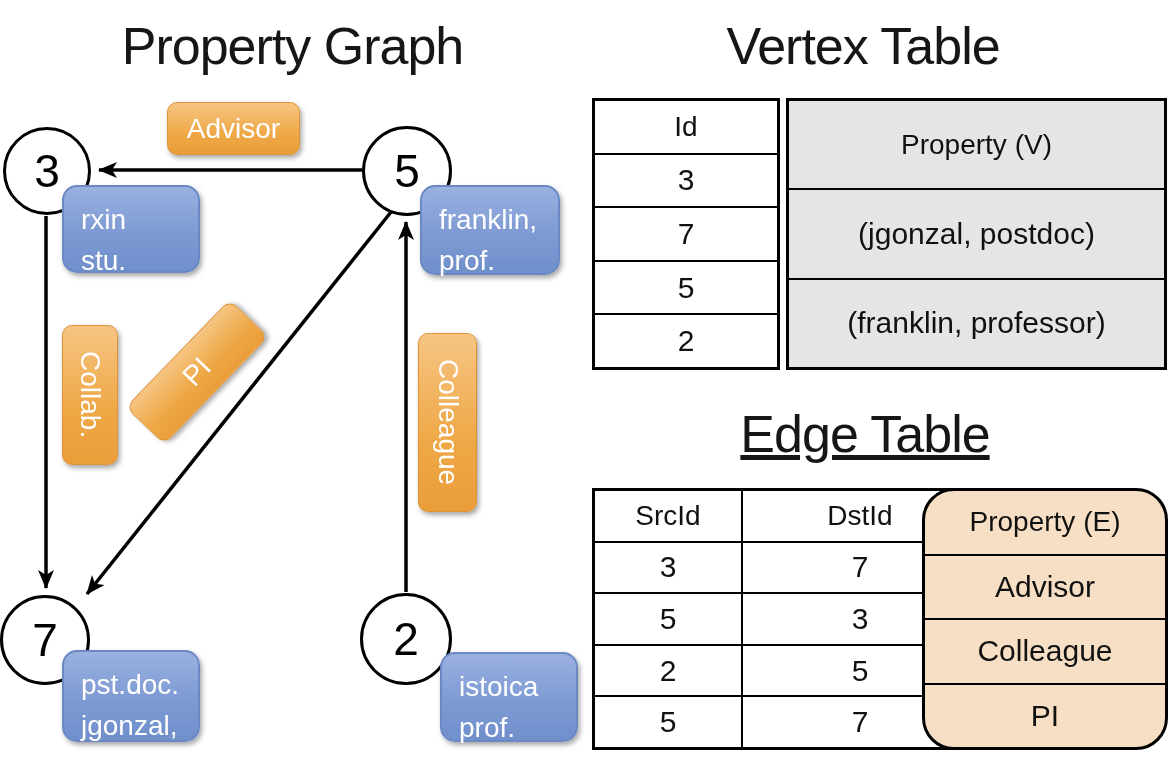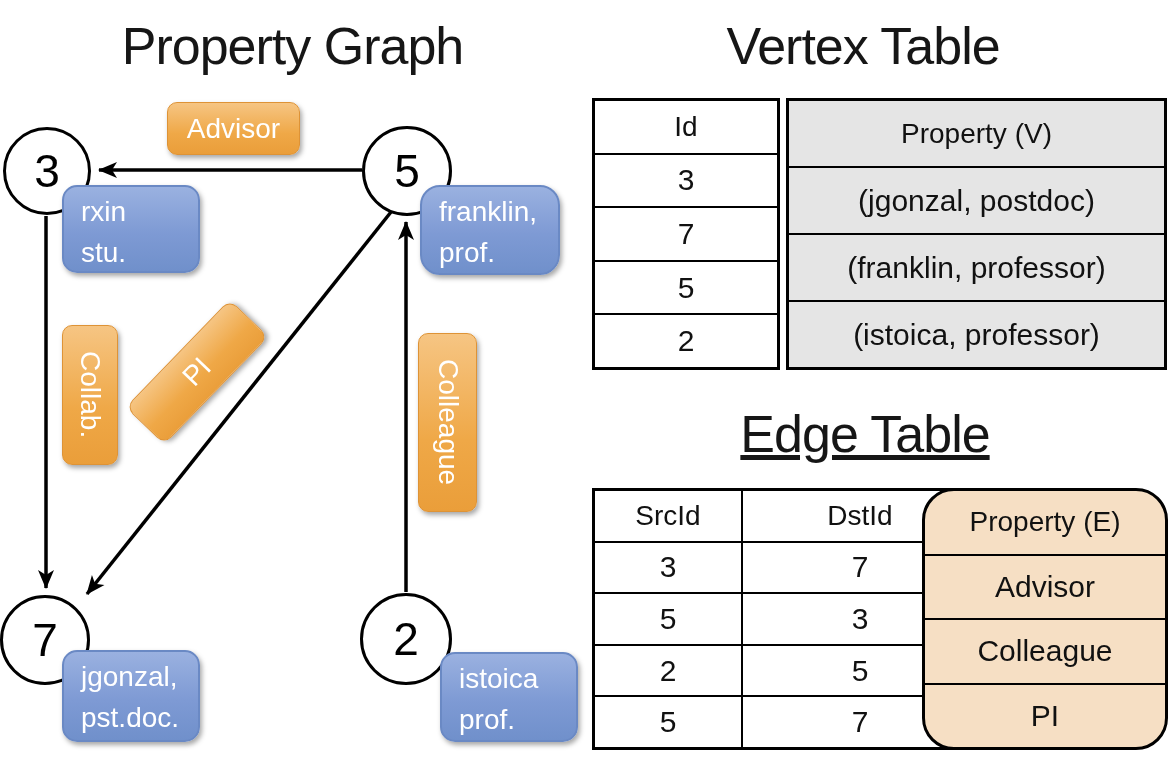--- a/index.html
+++ b/index.html
@@ -11,21 +11,21 @@
 
   
   .gnode{position:absolute;border:3px solid #000;border-radius:50%;background:#fff;
          box-sizing:border-box;display:flex;align-items:center;justify-content:center;
          font-size:46px;font-weight:300;color:#000;z-index:2;}
 
   
   .vbox{position:absolute;border-radius:15px;box-sizing:border-box;
         background:linear-gradient(180deg,#9ab1e0 0%,#7e9ad4 55%,#7090cb 100%);
         border:2px solid #6a89c4;box-shadow:2px 3px 5px rgba(0,0,0,.35);
-        color:#fff;font-size:28px;line-height:41px;padding:4px 6px 0 17px;z-index:3;}
+        color:#fff;font-size:28px;line-height:41px;padding:12px 6px 0 17px;z-index:3;}
 
   
   .ebox{position:absolute;border-radius:10px;box-sizing:border-box;
         background:linear-gradient(180deg,#f6c583 0%,#efa847 60%,#ea9e3a 100%);
         border:1px solid #de9336;box-shadow:2px 3px 5px rgba(0,0,0,.35);
         color:#fff;font-size:28px;display:flex;align-items:center;justify-content:center;
         z-index:3;}
   .ebox.vert{writing-mode:vertical-rl;}
 
   .edges-svg{position:absolute;left:0;top:0;z-index:1;}
@@ -73,27 +73,27 @@
     <span>7</span>
   </div>
   <div class="gnode" style="left:360px;top:593px;width:92px;height:92px;">
     <span>2</span>
   </div>
 
   <div class="vbox" style="left:62px;top:185px;width:138px;height:88px;">
     <div>rxin</div>
     <div>stu.</div>
   </div>
-  <div class="vbox" style="left:420px;top:185px;width:140px;height:90px;border-radius:20px;">
+  <div class="vbox" style="left:420px;top:185px;width:140px;height:90px;">
     <div>franklin,</div>
     <div>prof.</div>
   </div>
   <div class="vbox" style="left:62px;top:650px;width:138px;height:92px;">
+    <div>pst.doc.</div>
     <div>jgonzal,</div>
-    <div>pst.doc.</div>
   </div>
   <div class="vbox" style="left:420px;top:652px;width:138px;height:90px;margin-left:20px;">
     <div>istoica</div>
     <div>prof.</div>
   </div>
 
   <div class="ebox" style="left:167px;top:102px;width:133px;height:53px;">Advisor</div>
   <div class="ebox vert" style="left:62px;top:325px;width:56px;height:140px;">Collab.</div>
   <div class="ebox" style="left:122px;top:345px;width:150px;height:54px;transform:rotate(-46deg);">PI</div>
   <div class="ebox vert" style="left:418px;top:333px;width:59px;height:179px;">Colleague</div>
@@ -105,21 +105,20 @@
     <div class="trow">3</div>
     <div class="trow">7</div>
     <div class="trow">5</div>
     <div class="trow">2</div>
   </div>
 
   <div class="tcol fill-blue" style="left:786px;top:98px;width:381px;height:272px;">
     <div class="trow hdr">Property (V)</div>
     <div class="trow">(jgonzal, postdoc)</div>
     <div class="trow">(franklin, professor)</div>
-    <div class="trow">(istoica, professor)</div>
   </div>
 
   <div class="big-title" style="left:585px;top:404px;width:560px;text-decoration:underline;">Edge Table</div>
 
   <div class="tcol" style="left:592px;top:488px;width:388px;height:262px;">
     <div class="trow hdr">
       <div class="cell2">
         <div class="c src">SrcId</div>
         <div class="c dst">DstId</div>
       </div>

